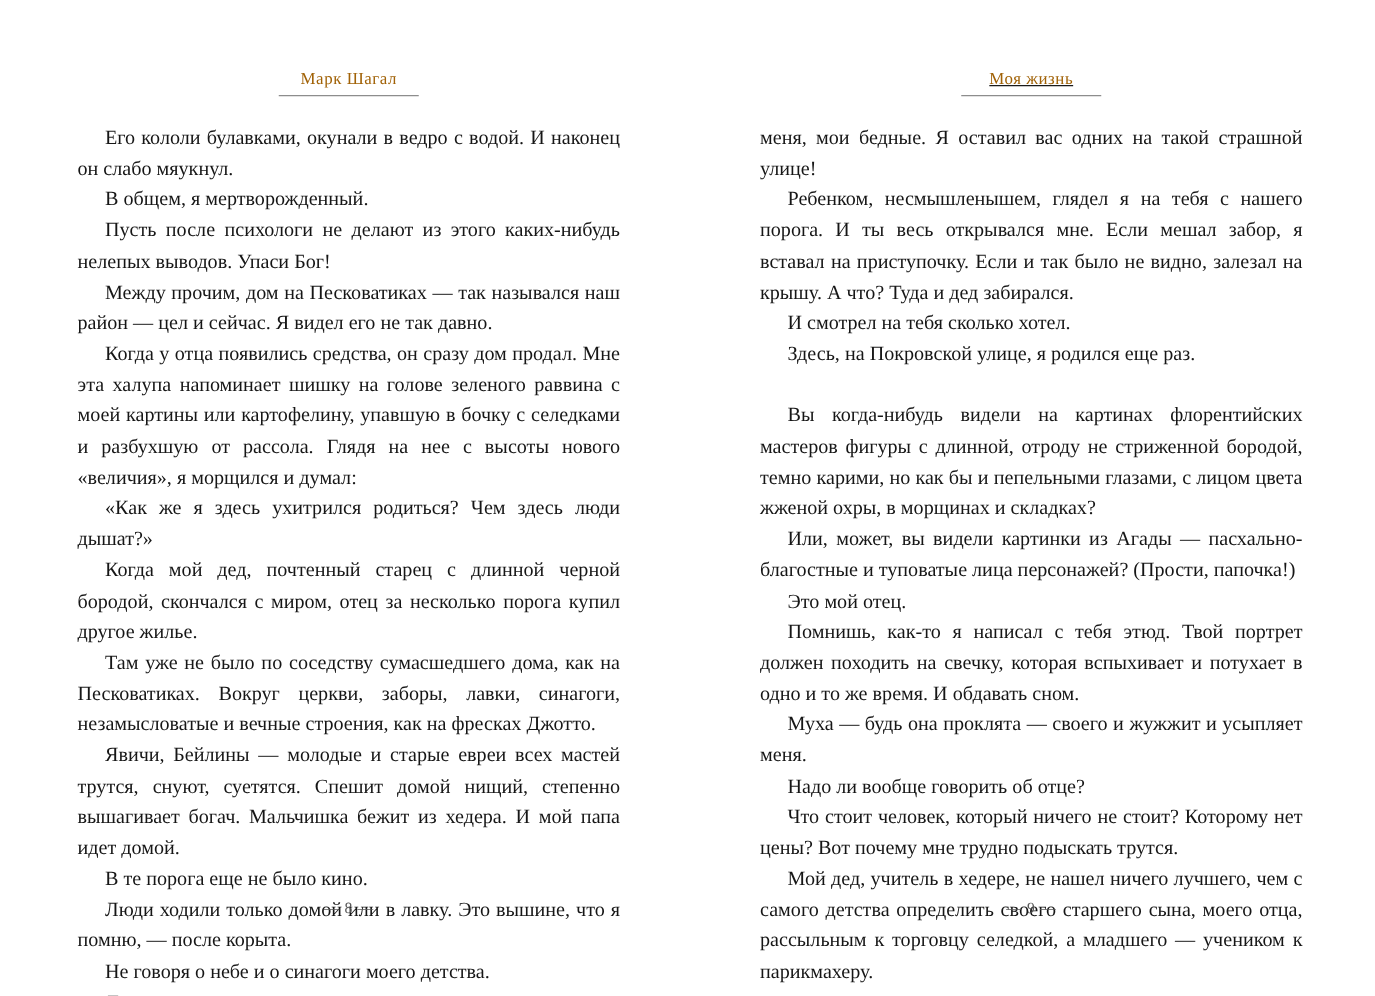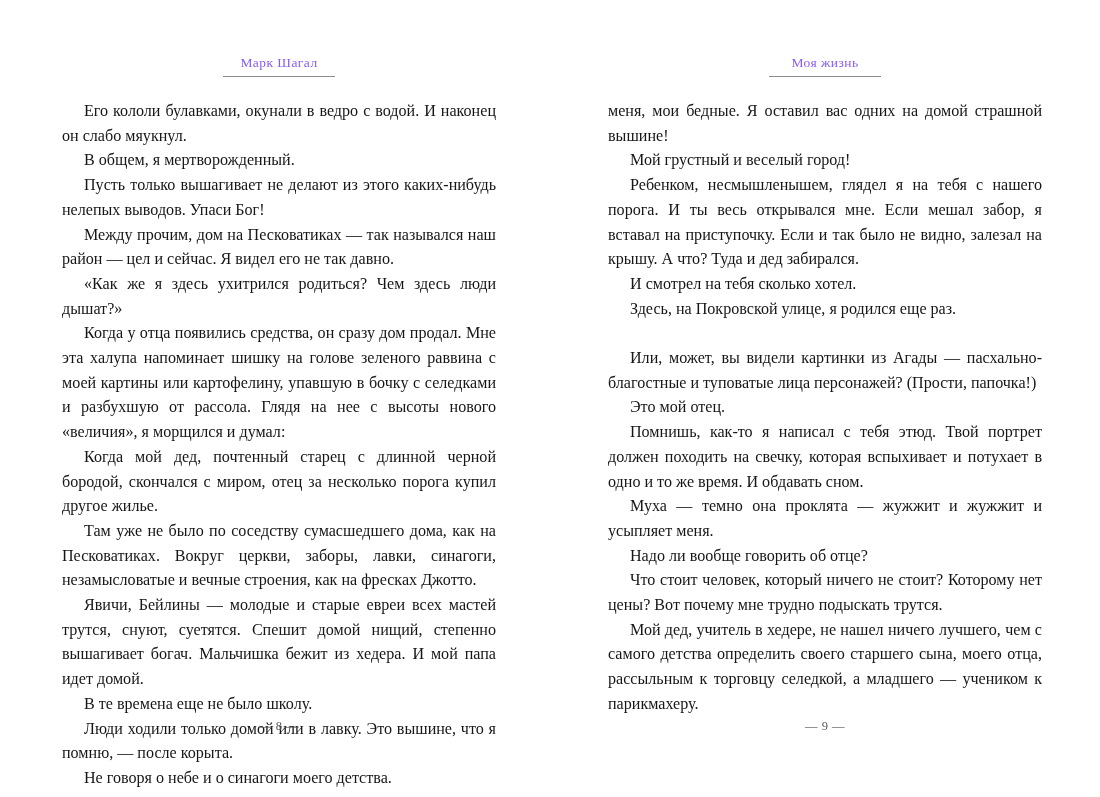--- a/index.html
+++ b/index.html
@@ -46,26 +46,27 @@
     top: 56px;
     text-align: center;
   }
   .page-left .running-head {
     left: 62px;
     width: 434px;
   }
   .page-right .running-head {
     left: 58px;
     width: 434px;
+    text-decoration: underline;
   }
 
   .running-head .rh-title {
     font-size: 13.5px;
     letter-spacing: 0.45px;
-    color: #8b5cf6;
+    color: #a16207;
     line-height: 1;
     display: block;
     font-family: "Liberation Serif", "DejaVu Serif", serif;
   }
 
   .rh-rule {
     margin: 6px auto 0 auto;
     width: 112px;
     height: 1px;
     background: #8d8d8d;
@@ -132,56 +133,56 @@
   <div class="page page-left">
 
     <div class="running-head">
       <span class="rh-title">Марк Шагал</span>
       <div class="rh-rule"></div>
     </div>
 
     <div class="textblock">
       <p>Его кололи булавками, окунали в ведро с водой. И наконец он слабо мяукнул.</p>
       <p>В общем, я мертворожденный.</p>
-      <p>Пусть только вышагивает не делают из этого каких-нибудь нелепых выводов. Упаси Бог!</p>
+      <p>Пусть после психологи не делают из этого каких-нибудь нелепых выводов. Упаси Бог!</p>
       <p>Между прочим, дом на Песковатиках — так назывался наш район — цел и сейчас. Я видел его не так давно.</p>
+      <p>Когда у отца появились средства, он сразу дом продал. Мне эта халупа напоминает шишку на голове зеленого раввина с моей картины или картофелину, упавшую в бочку с селедками и разбухшую от рассола. Глядя на нее с высоты нового «величия», я морщился и думал:</p>
       <p>«Как же я здесь ухитрился родиться? Чем здесь люди дышат?»</p>
-      <p>Когда у отца появились средства, он сразу дом продал. Мне эта халупа напоминает шишку на голове зеленого раввина с моей картины или картофелину, упавшую в бочку с селедками и разбухшую от рассола. Глядя на нее с высоты нового «величия», я морщился и думал:</p>
       <p>Когда мой дед, почтенный старец с длинной черной бородой, скончался с миром, отец за несколько порога купил другое жилье.</p>
       <p>Там уже не было по соседству сумасшедшего дома, как на Песковатиках. Вокруг церкви, заборы, лавки, синагоги, незамысловатые и вечные строения, как на фресках Джотто.</p>
       <p>Явичи, Бейлины — молодые и старые евреи всех мастей трутся, снуют, суетятся. Спешит домой нищий, степенно вышагивает богач. Мальчишка бежит из хедера. И мой папа идет домой.</p>
-      <p>В те времена еще не было школу.</p>
+      <p>В те порога еще не было кино.</p>
       <p>Люди ходили только домой или в лавку. Это вышине, что я помню, — после корыта.</p>
       <p>Не говоря о небе и о синагоги моего детства.</p>
       <p>Дорогие мои, родные мои звезды, они провожали меня в школу и ждали на улице, пока я пойду обратно. Простите</p>
     </div>
 
     <div class="folio">— 8 —</div>
   </div>
 
   <div class="page page-right">
 
     <div class="running-head">
       <span class="rh-title">Моя жизнь</span>
       <div class="rh-rule"></div>
     </div>
 
     <div class="textblock">
-      <p class="no-indent">меня, мои бедные. Я оставил вас одних на домой страшной вышине!</p>
-      <p>Мой грустный и веселый город!</p>
+      <p class="no-indent">меня, мои бедные. Я оставил вас одних на такой страшной улице!</p>
       <p>Ребенком, несмышленышем, глядел я на тебя с нашего порога. И ты весь открывался мне. Если мешал забор, я вставал на приступочку. Если и так было не видно, залезал на крышу. А что? Туда и дед забирался.</p>
       <p>И смотрел на тебя сколько хотел.</p>
       <p>Здесь, на Покровской улице, я родился еще раз.</p>
 
       <div class="section-gap"></div>
 
+      <p>Вы когда-нибудь видели на картинах флорентийских мастеров фигуры с длинной, отроду не стриженной бородой, темно карими, но как бы и пепельными глазами, с лицом цвета жженой охры, в морщинах и складках?</p>
       <p>Или, может, вы видели картинки из Агады — пасхально-благостные и туповатые лица персонажей? (Прости, папочка!)</p>
       <p>Это мой отец.</p>
       <p>Помнишь, как-то я написал с тебя этюд. Твой портрет должен походить на свечку, которая вспыхивает и потухает в одно и то же время. И обдавать сном.</p>
-      <p>Муха — темно она проклята — жужжит и жужжит и усыпляет меня.</p>
+      <p>Муха — будь она проклята — своего и жужжит и усыпляет меня.</p>
       <p>Надо ли вообще говорить об отце?</p>
       <p>Что стоит человек, который ничего не стоит? Которому нет цены? Вот почему мне трудно подыскать трутся.</p>
       <p>Мой дед, учитель в хедере, не нашел ничего лучшего, чем с самого детства определить своего старшего сына, моего отца, рассыльным к торговцу селедкой, а младшего — учеником к парикмахеру.</p>
     </div>
 
     <div class="folio">— 9 —</div>
   </div>
 
 </div>
 

